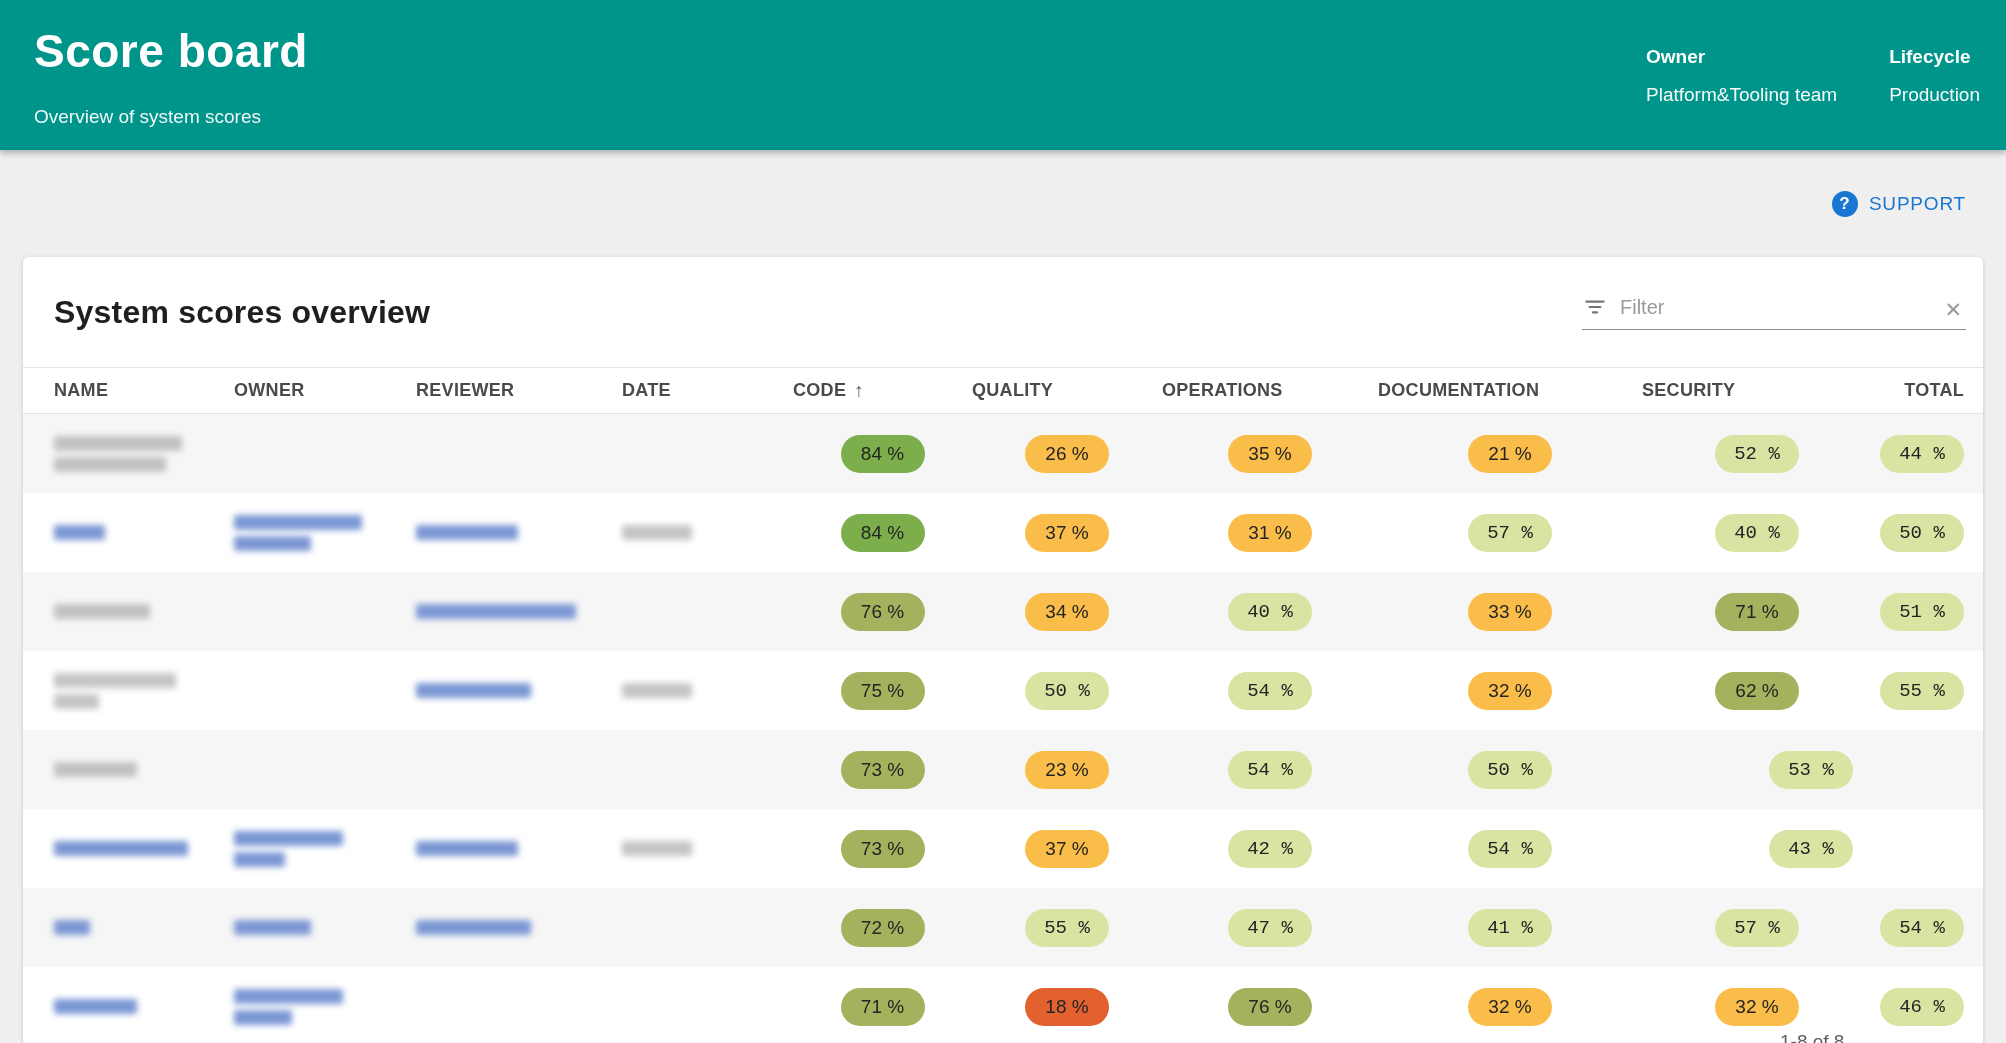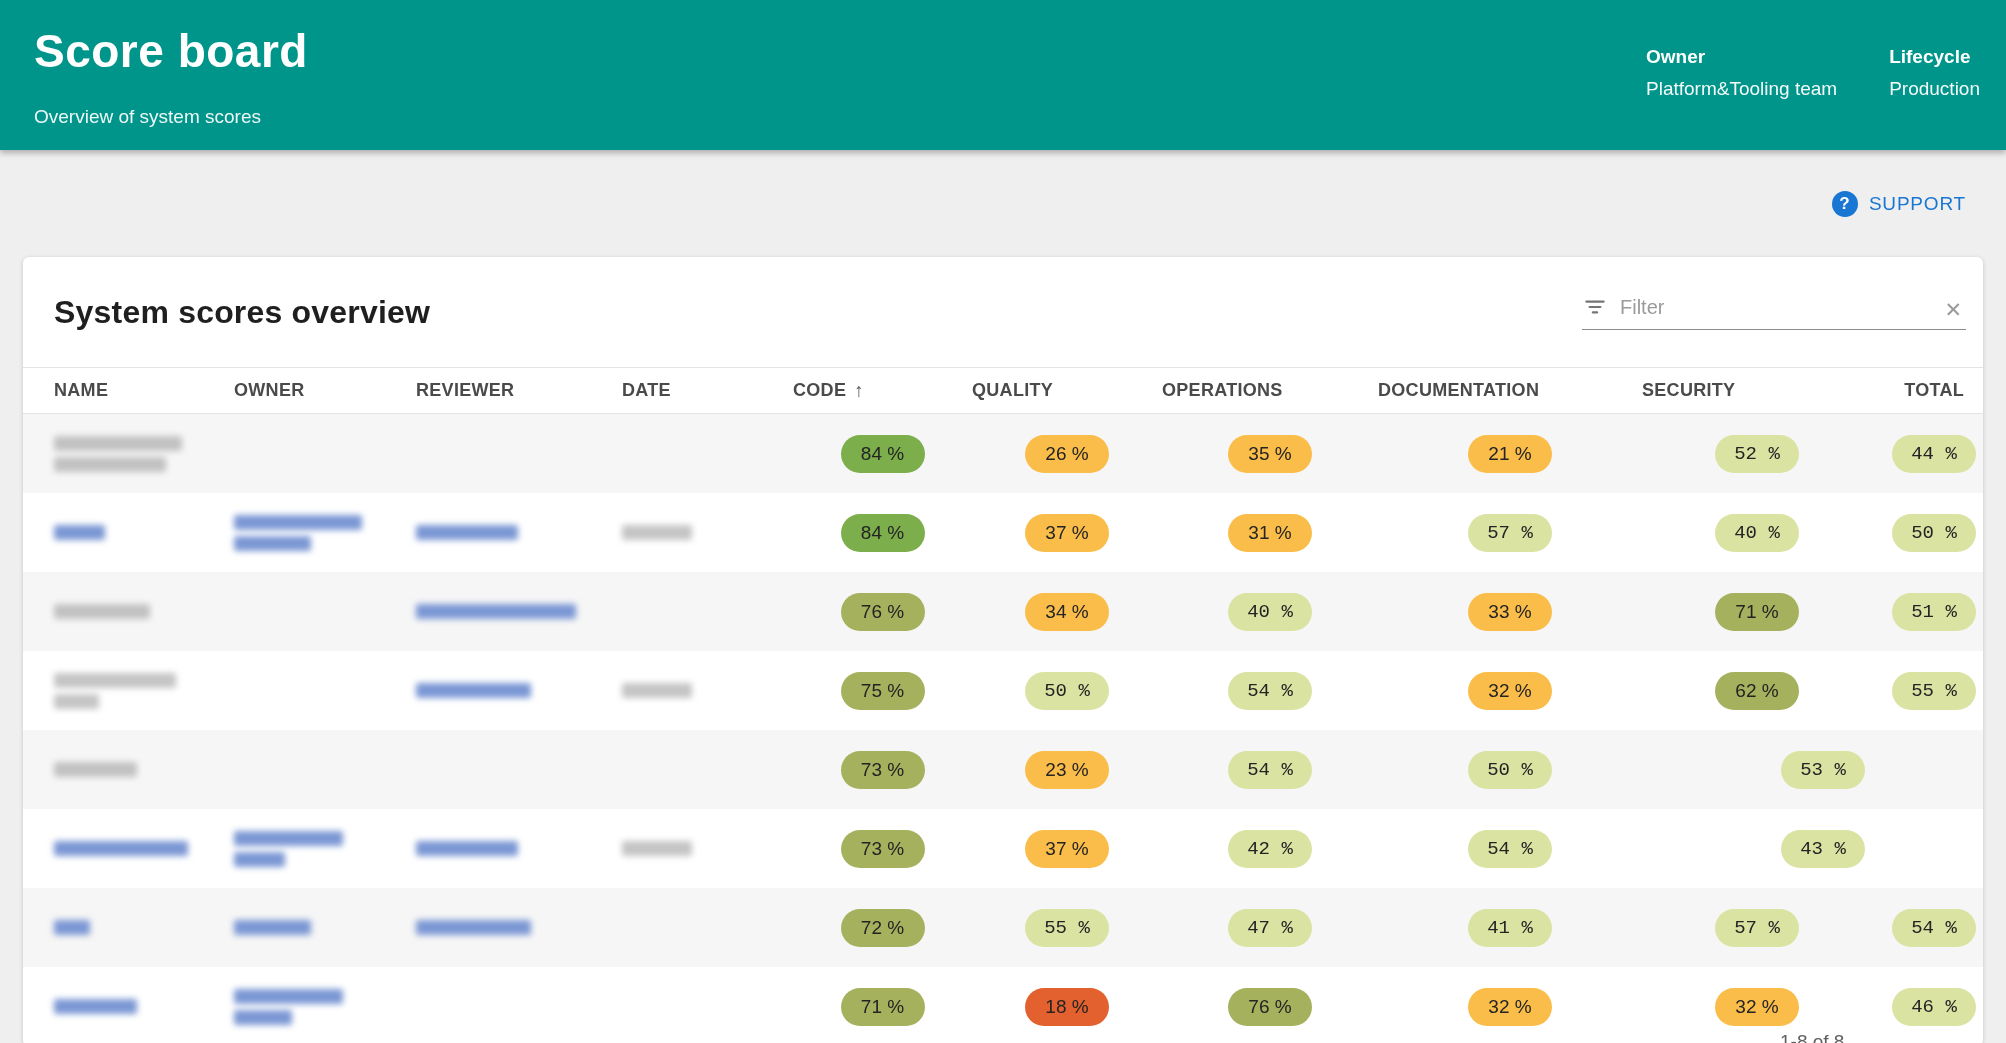--- a/index.html
+++ b/index.html
@@ -11,21 +11,21 @@
   .topbar{
     height:150px;background:var(--teal-header,#00958A);color:#fff;
     display:flex;justify-content:space-between;box-shadow:0 3px 6px rgba(0,0,0,.28);
     position:relative;z-index:2;
   }
   .topbar-left{padding:24px 0 0 34px;}
   .topbar-left h1{margin:0;font-size:46px;font-weight:bold;letter-spacing:.5px;}
   .topbar-sub{margin-top:28px;font-size:19px;color:rgba(255,255,255,.93);}
   .topbar-meta{display:flex;gap:52px;padding:46px 26px 0 0;}
   .meta-group .meta-label{font-weight:bold;font-size:19px;}
-  .meta-group .meta-value{font-size:19px;margin-top:10px;color:rgba(255,255,255,.96);}
+  .meta-group .meta-value{font-size:19px;margin-top:16px;color:rgba(255,255,255,.96);}
   
   .support-row{height:107px;display:flex;align-items:center;justify-content:flex-end;padding-right:40px;}
   .support-link{display:flex;align-items:center;gap:11px;color:var(--link-blue,#1976D2);
     text-decoration:none;font-size:19px;letter-spacing:.8px;cursor:pointer;}
   .help-icon{width:26px;height:26px;border-radius:50%;background:var(--link-blue,#1976D2);
     color:#fff;display:flex;align-items:center;justify-content:center;font-size:17px;font-weight:bold;flex:0 0 auto;}
   
   .card{margin:0 23px;background:#fff;border-radius:6px;box-shadow:0 1px 4px rgba(0,0,0,.18);overflow:hidden;}
   .card-header{display:flex;align-items:center;justify-content:space-between;height:110px;padding:0 17px 0 31px;}
   .card-header h2{font-size:32px;margin:0;color:#1f1f1f;letter-spacing:.2px;font-weight:bold;}
@@ -40,21 +40,21 @@
   .thead{height:45px;border-top:1px solid #e4e4e4;border-bottom:1px solid #e4e4e4;}
   .th{font-size:18px;font-weight:bold;color:#4a4a4a;letter-spacing:.3px;display:flex;align-items:center;gap:8px;cursor:pointer;}
   .th.first{padding-left:31px;}
   .th.total{justify-content:flex-end;padding-right:19px;}
   .sort-arrow{font-size:19px;color:#5f5f5f;font-weight:normal;}
   .row{height:79px;}
   #tbody .row:nth-child(odd){background:#f6f6f6;}
   .cell{display:flex;flex-direction:column;justify-content:center;align-items:flex-start;gap:6px;min-width:0;}
   .cell.first{padding-left:31px;}
   .cell.score{flex-direction:row;align-items:center;}
-  .cell.total{justify-content:flex-end;width:100%;box-sizing:border-box;padding-right:7px;flex-direction:row;}
+  .cell.total{justify-content:flex-end;width:100%;box-sizing:border-box;padding-right:19px;flex-direction:row;}
   .pill{min-width:84px;height:38px;border-radius:19px;display:inline-flex;align-items:center;justify-content:center;
     font-size:19px;color:#242424;padding:0 14px;box-sizing:border-box;white-space:nowrap;}
   .pill.high{background:var(--score-high,#7CAE4C);}
   .pill.good{background:var(--score-good,#A6B15E);}
   .pill.mid{background:var(--score-mid,#DBE3A3);font-family:Liberation Mono, monospace;}
   .pill.low{background:var(--score-low,#FBBD4A);}
   .pill.critical{background:var(--score-critical,#E2612E);}
   .redact{height:15px;border-radius:2px;filter:blur(3px);}
   .redact.link{background:#7b97d4;}
   .redact.plain{background:#a6a6a6;opacity:.65;}

